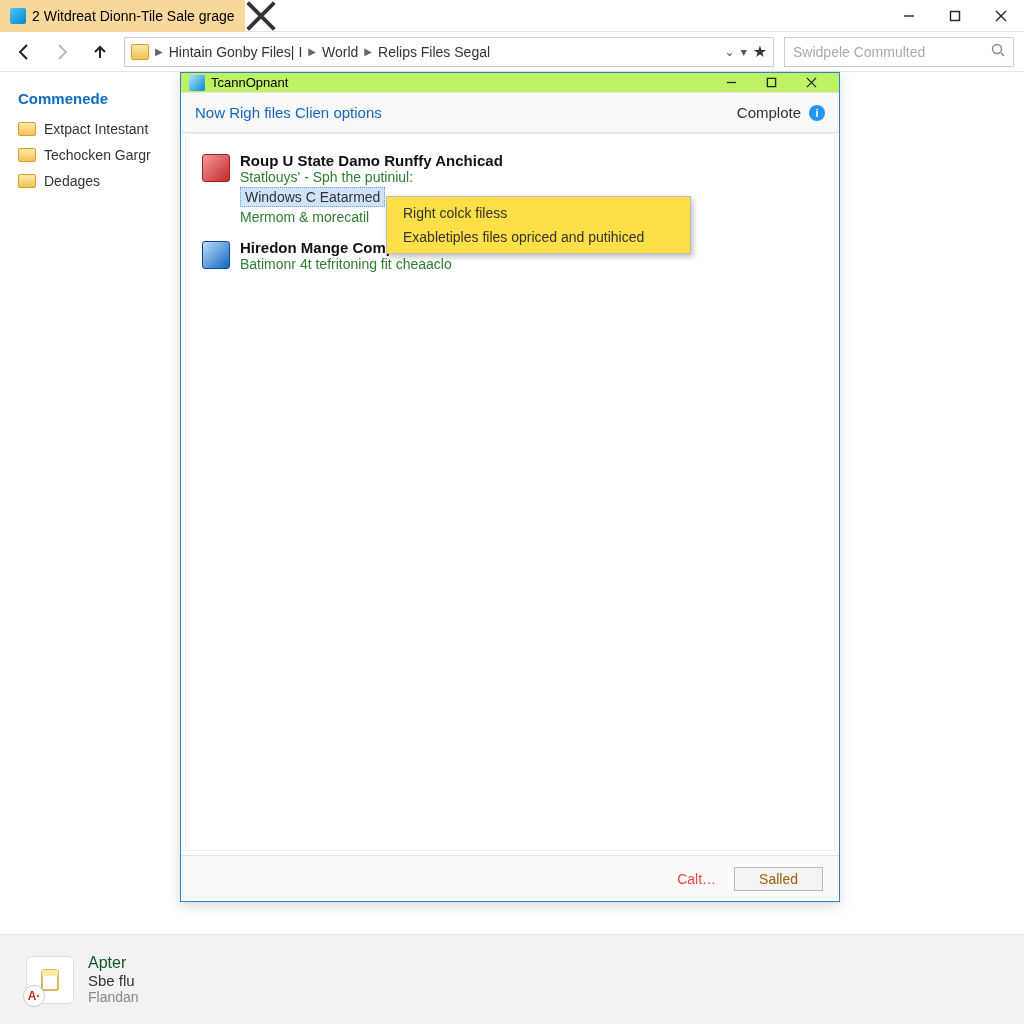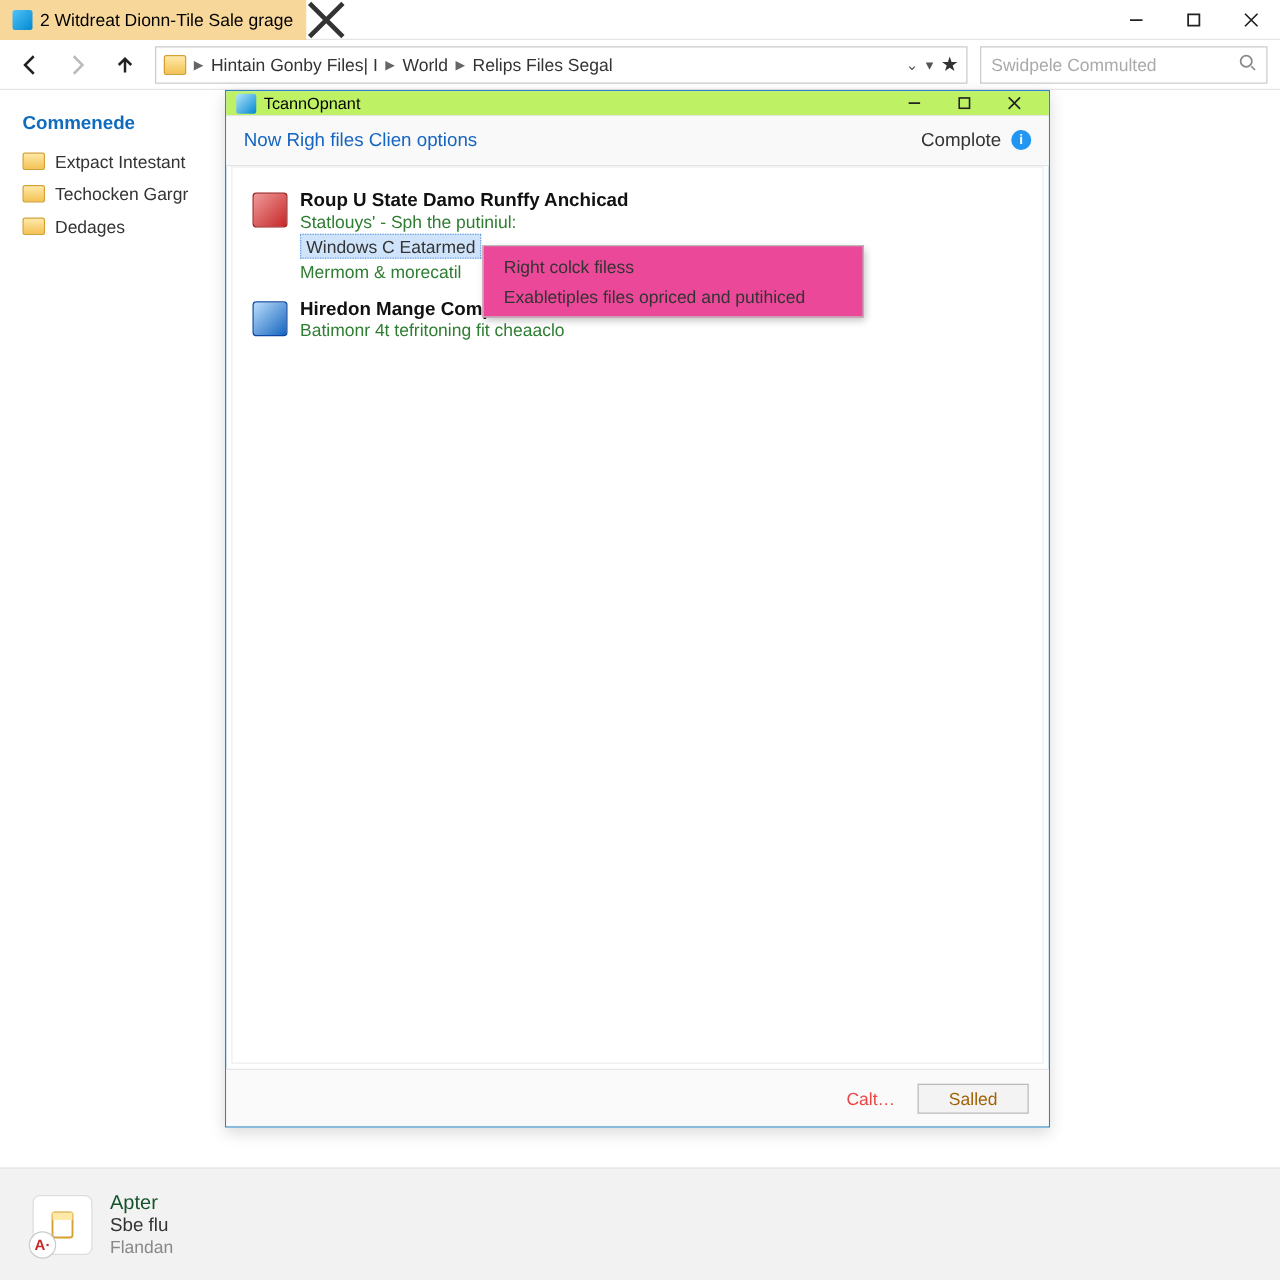--- a/index.html
+++ b/index.html
@@ -41,36 +41,36 @@
     
     .dialog { position: absolute; left: 180px; top: 72px; width: 660px; height: 830px; background: #fff; border: 1px solid #2a84c5; box-shadow: 0 4px 12px rgba(0,0,0,.15); display: flex; flex-direction: column; }
     .dlg-title { height: 20px; background: #bef264; display: flex; align-items: center; padding: 0 8px; font-size: 13px; border-bottom: 1px solid #e5e5e5; }
     .dlg-title-icon { width: 16px; height: 16px; background: linear-gradient(135deg,#b3e5fc,#0288d1); border-radius: 2px; margin-right: 6px; }
     .dlg-win-controls { margin-left: auto; display: flex; }
     .dlg-win-btn { width: 40px; height: 32px; display: flex; align-items: center; justify-content: center; }
     .dlg-win-btn svg { width: 11px; height: 11px; }
 
     .dlg-header { height: 40px; display: flex; align-items: center; padding: 0 14px; background: #f9f9f9; border-bottom: 1px solid #e5e5e5; }
     .dlg-header-link { color: #1565c0; font-size: 15px; }
-    .dlg-header-right { margin-left: auto; display: flex; align-items: flex-start; gap: 8px; font-size: 15px; color: #333; }
+    .dlg-header-right { margin-left: auto; display: flex; align-items: center; gap: 8px; font-size: 15px; color: #333; }
     .info-icon { width: 16px; height: 16px; border-radius: 50%; background: #2196f3; color: #fff; display: flex; align-items: center; justify-content: center; font-size: 11px; font-weight: bold; }
 
     .dlg-body { flex: 1; padding: 14px 8px; overflow: hidden; border: 1px solid #eee; margin: 0 4px 4px 4px; position: relative; }
     .entry { display: flex; gap: 10px; padding: 4px 8px; margin-bottom: 6px; }
     .entry-icon { width: 28px; height: 28px; border-radius: 3px; flex-shrink: 0; margin-top: 2px; }
     .entry-icon.red { background: linear-gradient(135deg,#ef9a9a,#c62828); border: 1px solid #a02020; }
     .entry-icon.blue { background: linear-gradient(135deg,#bbdefb,#1565c0); border: 1px solid #0d47a1; }
     .entry-body { flex: 1; }
     .entry-title { font-weight: 700; font-size: 15px; color: #111; }
     .entry-sub { font-size: 14px; color: #2e7d32; }
     .entry-sel { background: #cfe3fa; display: inline-block; padding: 1px 4px; font-size: 14px; color: #333; margin-top: 2px; border: 1px dotted #6aa0e0; }
     .entry-sub2 { font-size: 14px; color: #2e7d32; margin-top: 2px; }
 
     
-    .ctx-menu { position: absolute; left: 200px; top: 62px; width: 305px; background: #ec4899; border: 1px solid #bbb; box-shadow: 2px 3px 6px rgba(0,0,0,.25); padding: 4px 0; }
+    .ctx-menu { position: absolute; left: 200px; top: 62px; width: 305px; background: #fde047; border: 1px solid #bbb; box-shadow: 2px 3px 6px rgba(0,0,0,.25); padding: 4px 0; }
     .ctx-item { padding: 4px 16px; font-size: 14px; color: #333; }
 
     .dlg-footer { height: 46px; display: flex; align-items: center; justify-content: flex-end; gap: 18px; padding: 0 16px; border-top: 1px solid #e5e5e5; background: #fafafa; }
     .dlg-link { color: #ef4444; font-size: 14px; }
     .dlg-btn { background: #f3f3f3; border: 1px solid #bbb; padding: 3px 24px; font-size: 14px; color: #a16207; }
 
     
     .task-area { position: absolute; left: 0; bottom: 0; width: 100%; height: 90px; background: #f2f2f2; display: flex; align-items: center; padding: 0 26px; gap: 14px; border-top: 1px solid #e5e5e5; }
     .task-icon { width: 48px; height: 48px; background: #fff; border-radius: 6px; border: 1px solid #ddd; display: flex; align-items: center; justify-content: center; position: relative; }
     .task-badge { position: absolute; bottom: -4px; left: -4px; width: 22px; height: 22px; border-radius: 50%; background: #fff; border: 1px solid #ccc; color: #c62828; font-weight: bold; font-size: 12px; display: flex; align-items: center; justify-content: center; }

